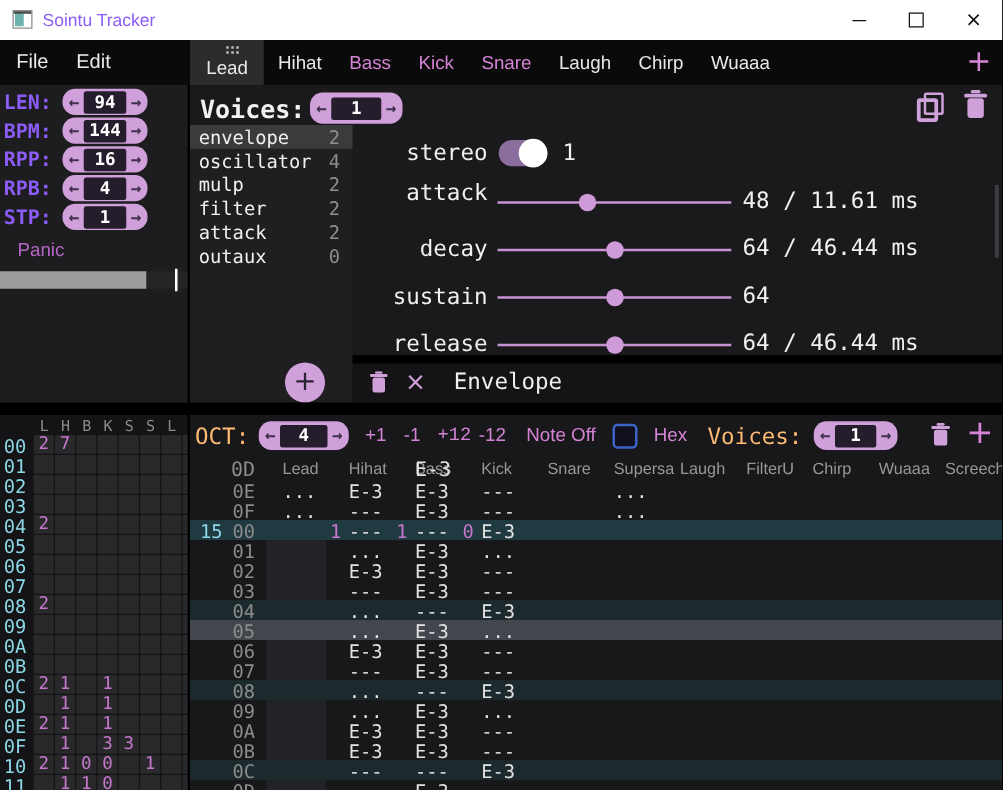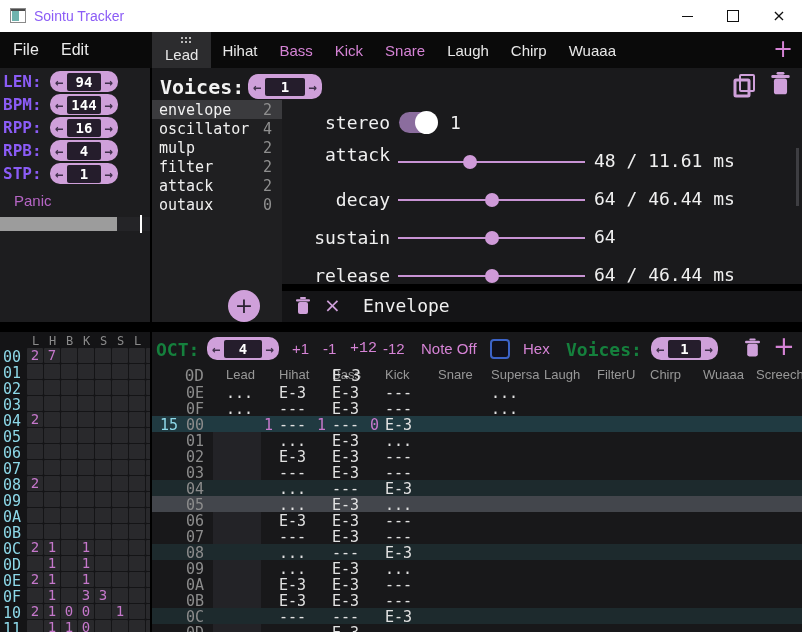--- a/index.html
+++ b/index.html
@@ -85,21 +85,21 @@
   .xicon{position:absolute;left:42px;top:2px;font-size:20px;color:var(--pink);font-family:"DejaVu Sans",sans-serif;}
   .pscroll{position:absolute;left:644px;top:80px;width:3px;height:58px;background:#3e3e42;}
 
   
   .colletter{position:absolute;top:2px;width:17px;text-align:center;font-size:12px;color:#8a8a8a;}
   .orow-num{position:absolute;left:3px;font-size:15px;color:var(--cyan);}
   .ocell{position:absolute;width:16px;height:15px;background:#29292c;border-radius:1px;
          text-align:center;font-size:14px;line-height:15px;color:var(--violet);}
 
   
-  .tb-label{position:absolute;font-size:18px;font-weight:bold;color:#15803d;}
+  .tb-label{position:absolute;font-size:18px;font-weight:normal;color:#fdba74;}
   .tb-btn{position:absolute;top:8px;font-family:"Liberation Sans",sans-serif;font-size:15px;
           color:var(--pinktext);white-space:nowrap;}
   .hexbox{position:absolute;left:338px;top:7px;width:16px;height:16px;border:2px solid var(--blue);
           border-radius:4px;background:#10101c;}
   .theader{position:absolute;top:34px;height:16px;left:0;width:650px;}
   .thead-label{position:absolute;top:1px;font-family:"Liberation Sans",sans-serif;font-size:13px;color:#989898;}
   .trackrow{position:absolute;left:0;width:650px;height:16px;font-size:15px;}
   .trackrow.beat{background:#1d2a2d;}
   .trackrow.boundary{background:#203a41;}
   .trackrow.cursor{background:#43464c;}

